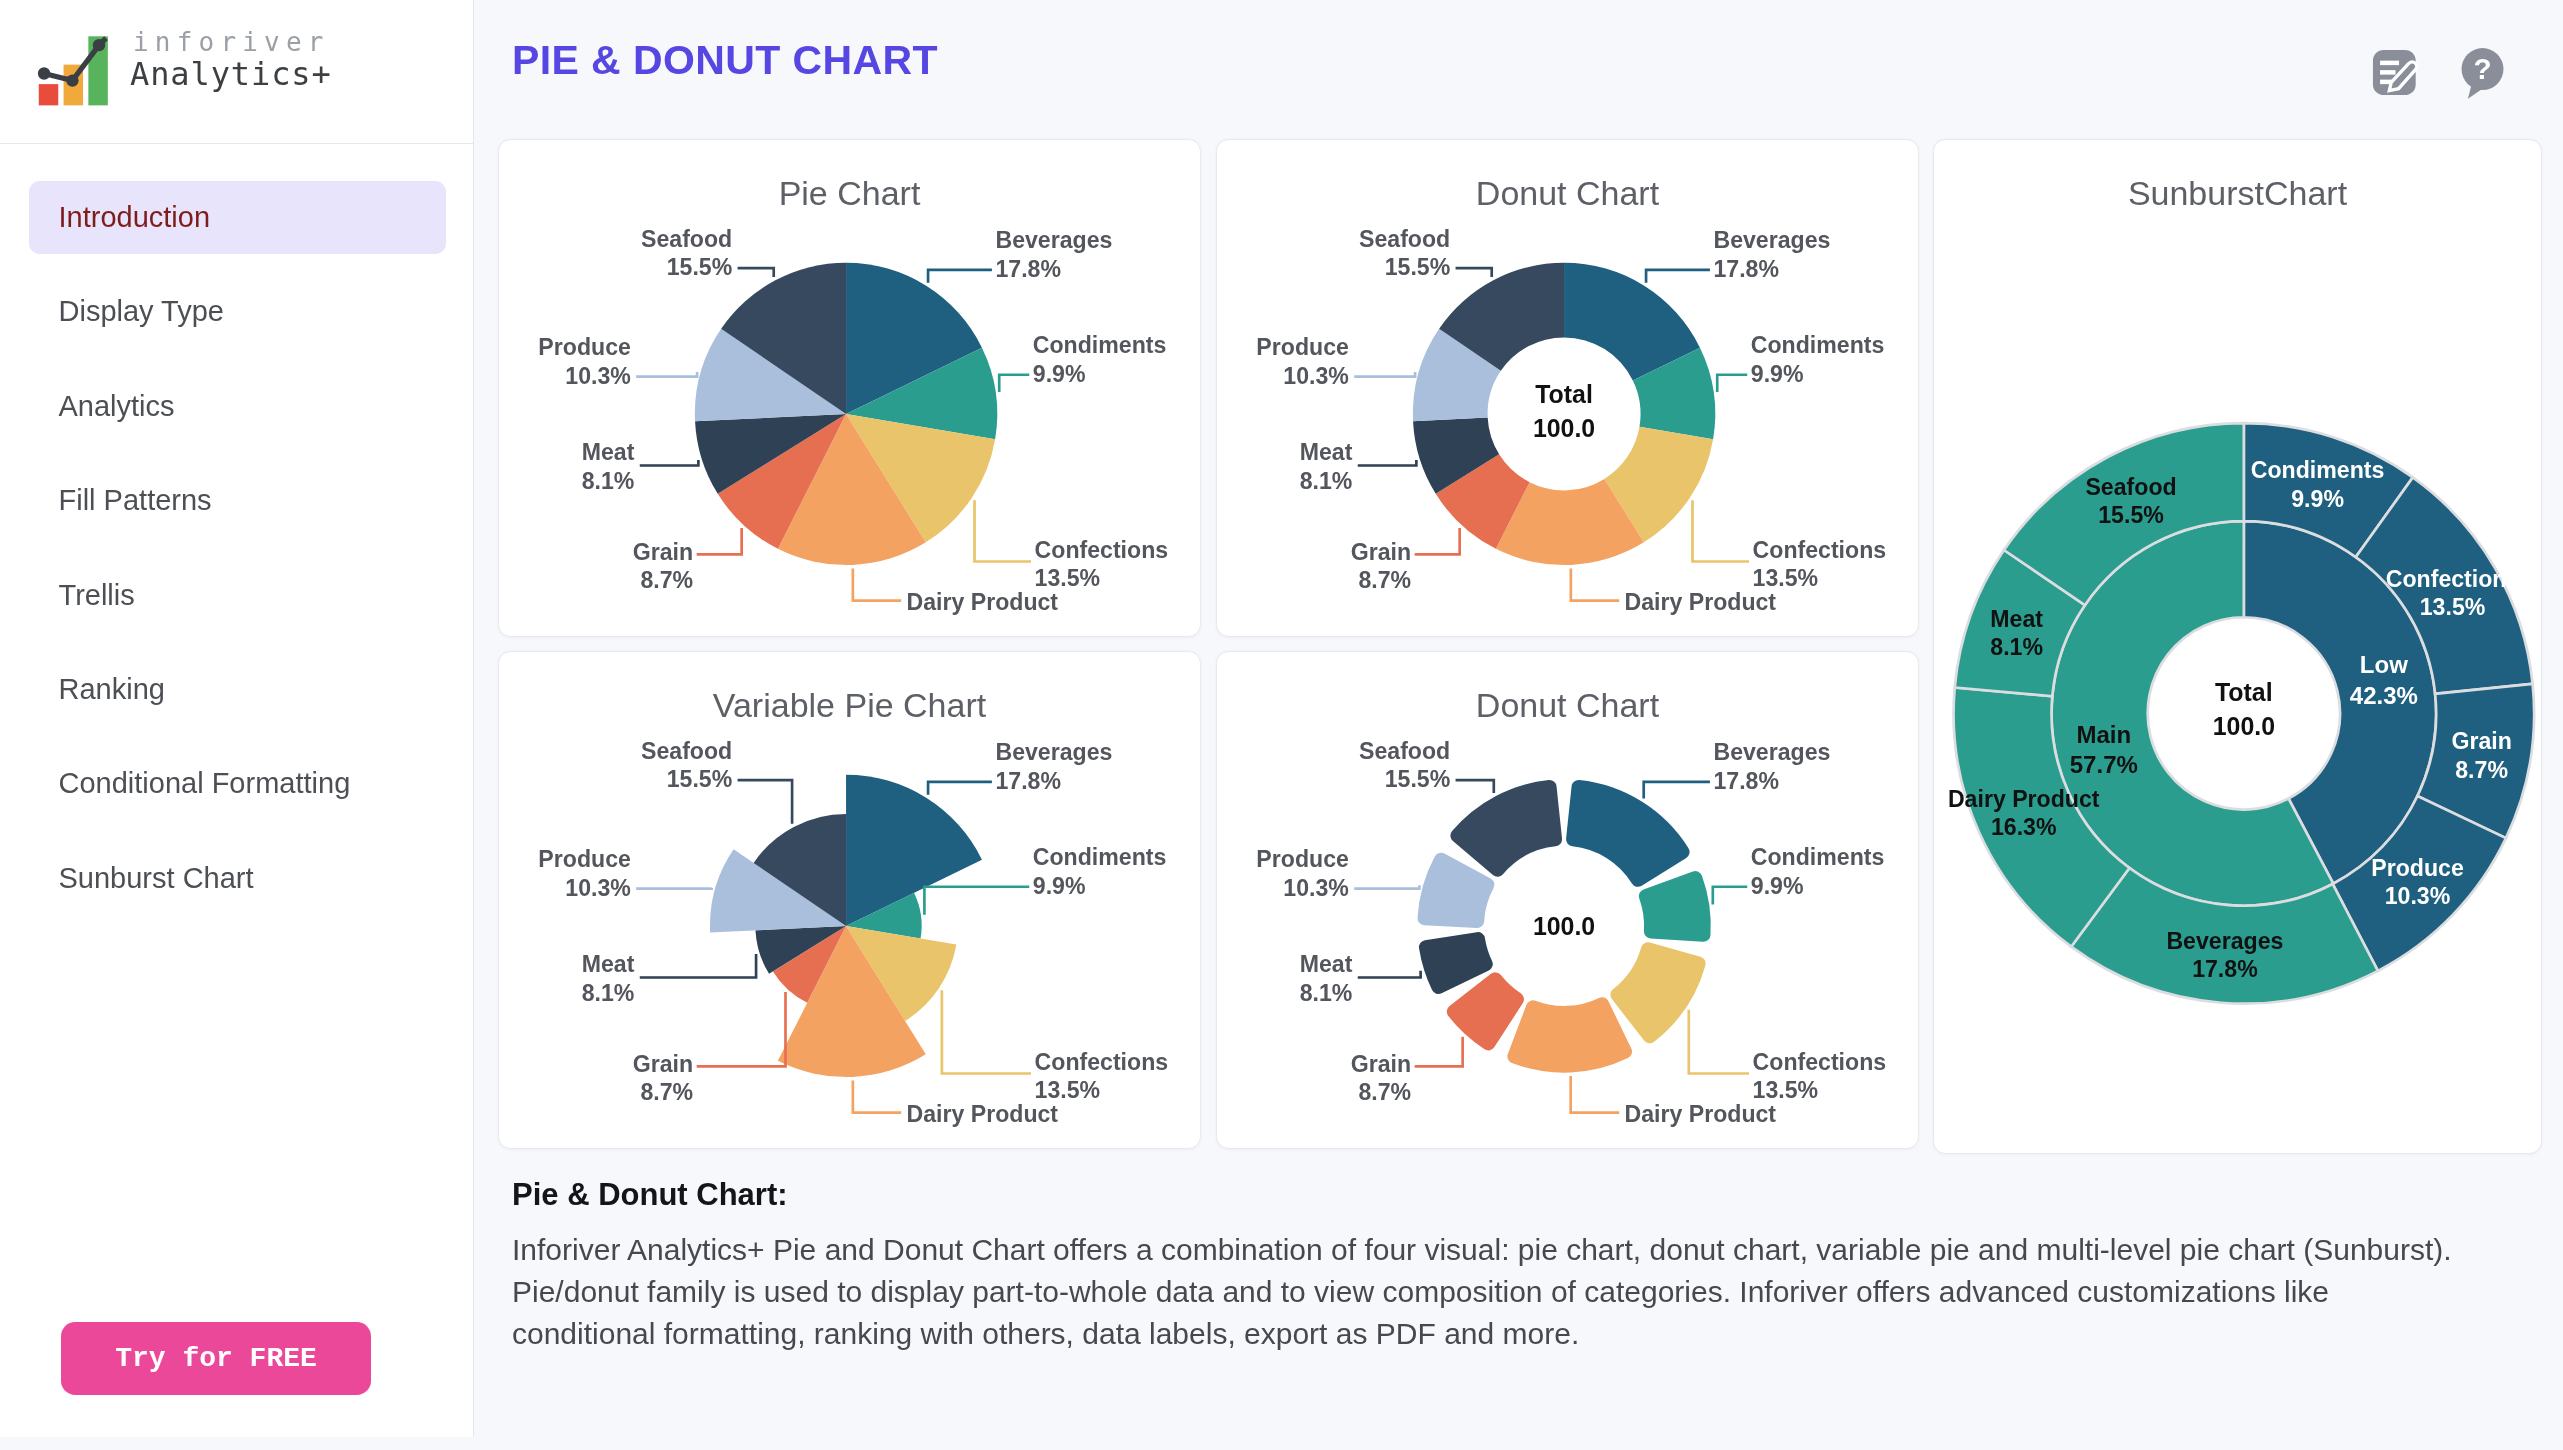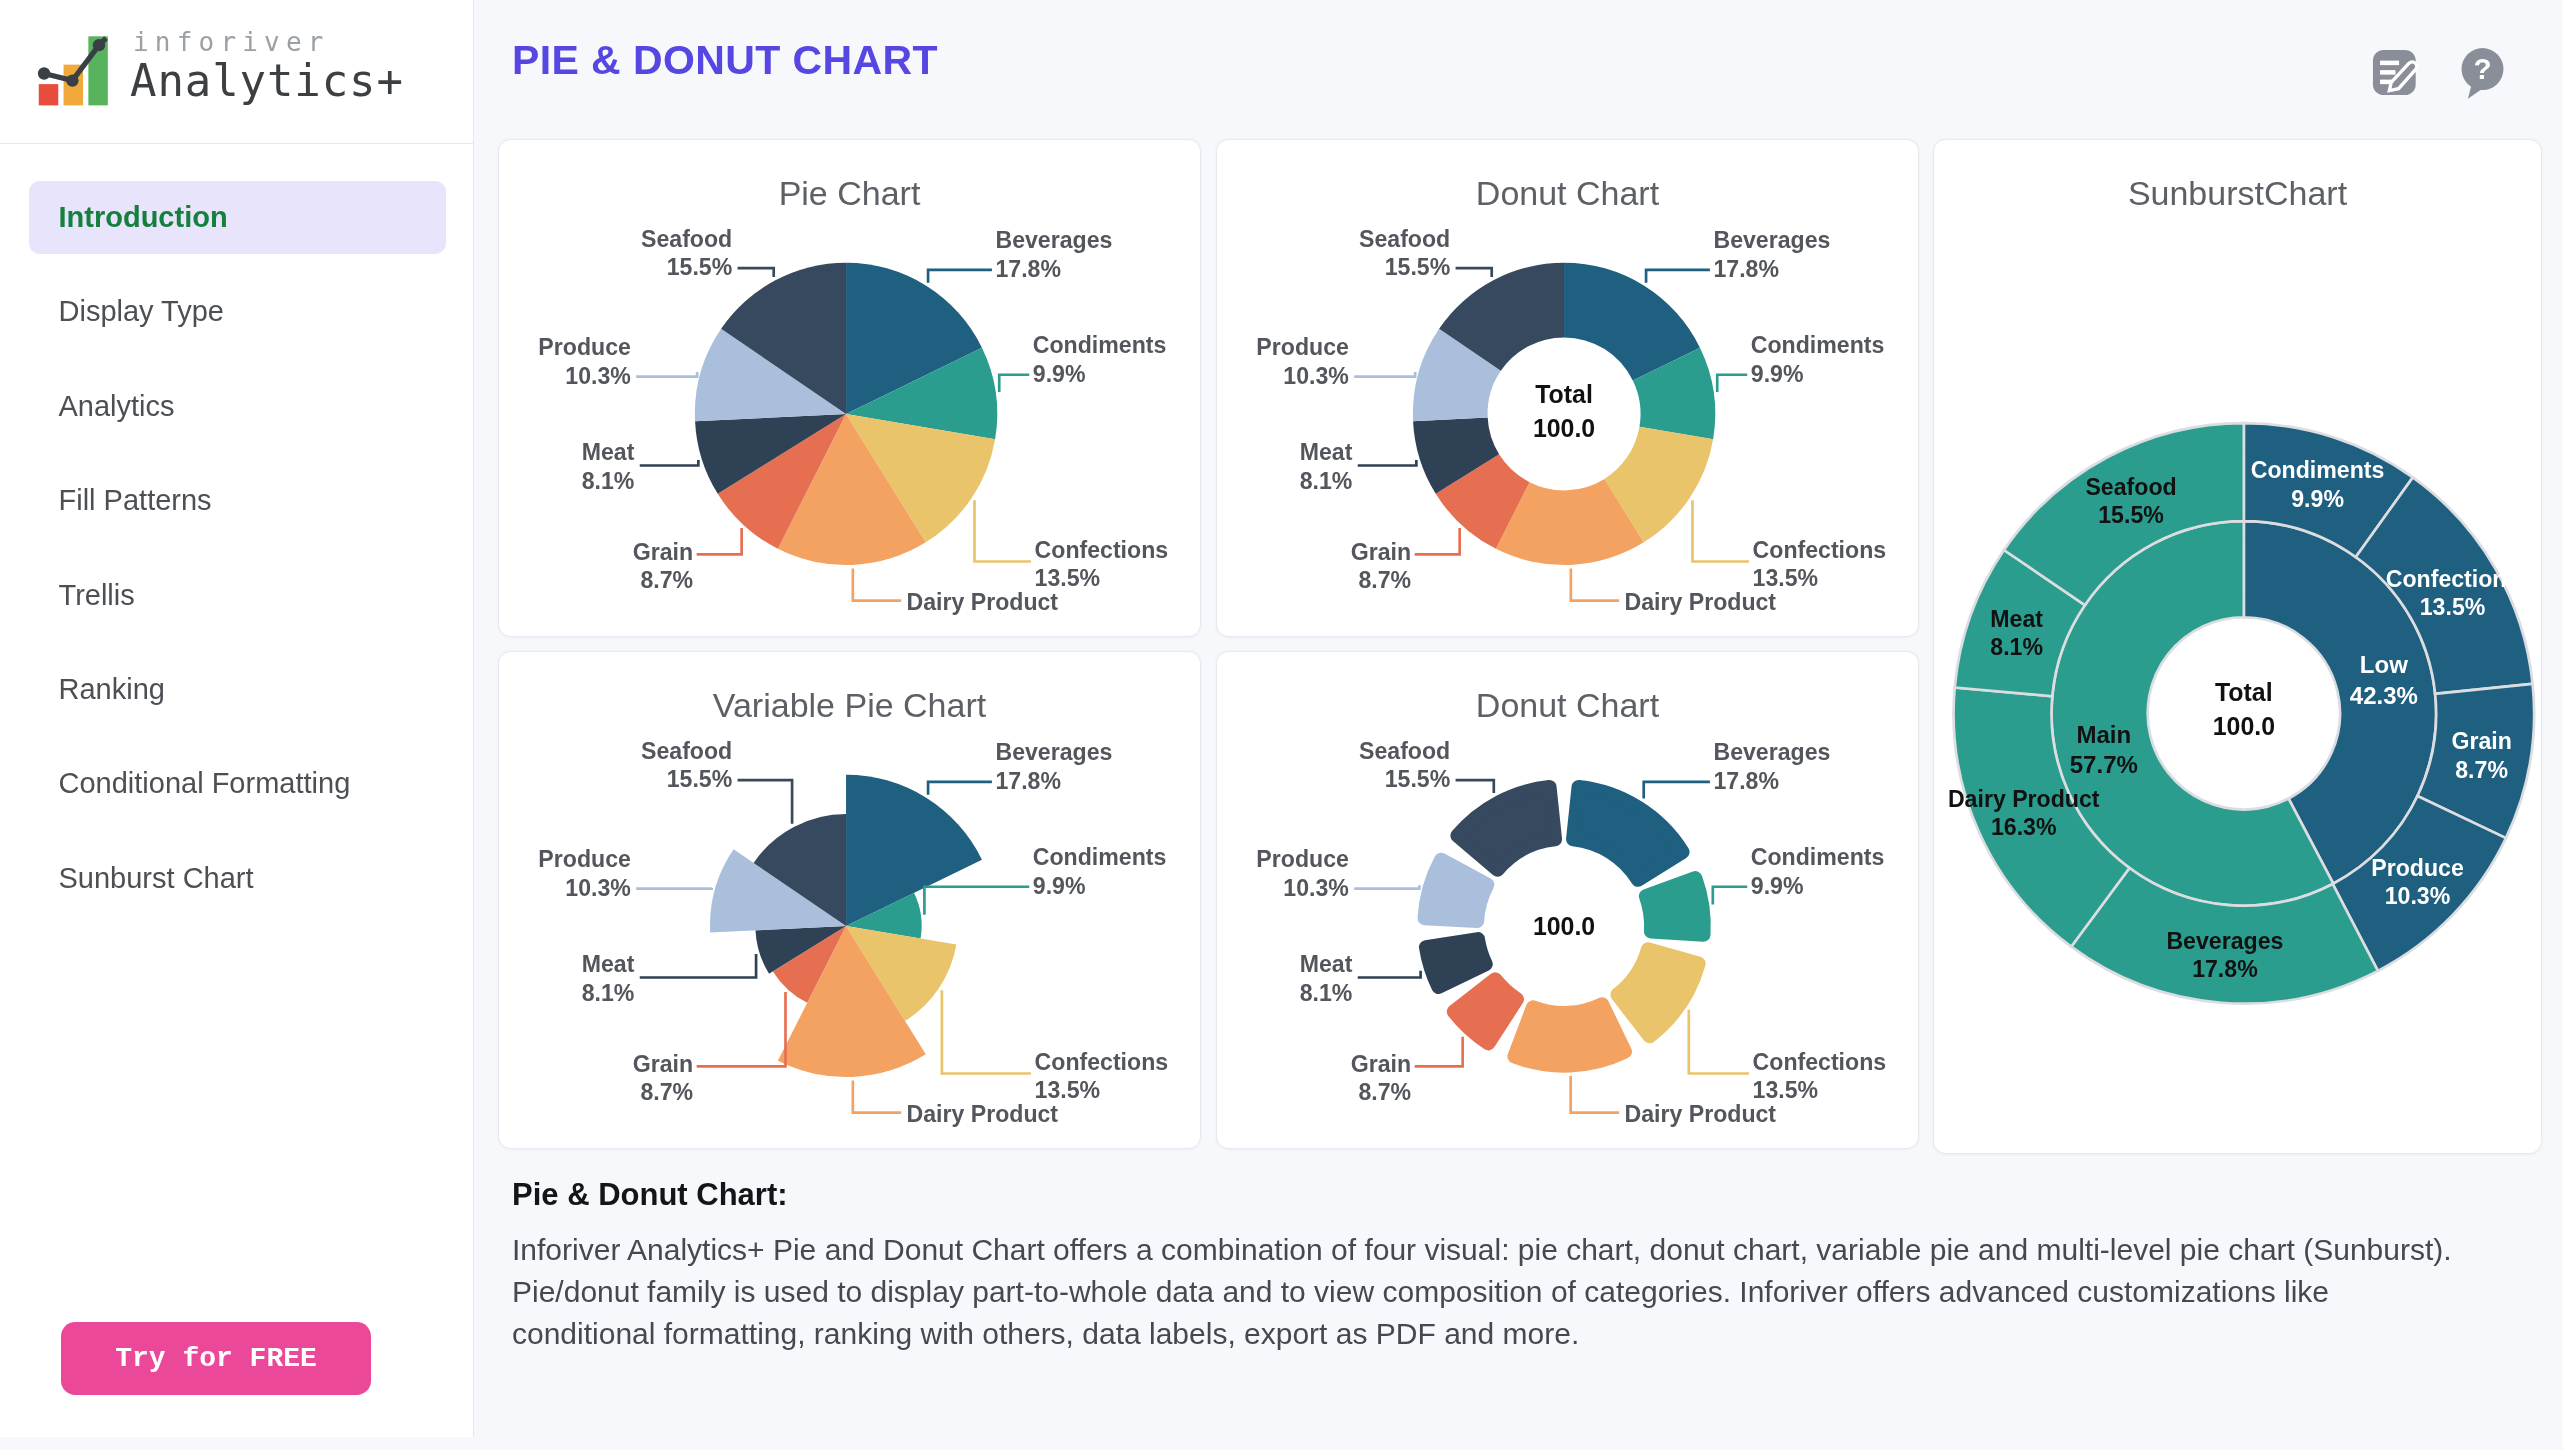--- a/index.html
+++ b/index.html
@@ -7,26 +7,26 @@
     font-family:"Liberation Sans", sans-serif; background:#f7f8fc; }
 
   
   .sidebar { position:absolute; left:0; top:0; width:474px; height:1437px;
     background:#ffffff; border-right:0.9px solid #e6e7ec; }
   .logo-block { position:relative; height:144px; border-bottom:0.9px solid #e8e8ec; }
   .logo-icon { position:absolute; left:37px; top:27px; }
   .logo-top { position:absolute; left:133px; top:27px; font-family:"DejaVu Sans Mono", monospace;
     font-size:26px; color:#9aa0a6; letter-spacing:6.2px; font-weight:500; }
   .logo-bottom { position:absolute; left:130px; top:55px; font-family:"DejaVu Sans Mono", monospace;
-    font-size:44px; color:#3c4043; letter-spacing:0.9px; font-weight:500; }
+    font-size:32px; color:#3c4043; letter-spacing:0.9px; font-weight:500; }
   .nav { position:absolute; left:0; top:144px; width:474px; padding-top:37px; }
   .nav-item { width:417px; margin:0 0 21.4px 28.5px; height:73px; line-height:73px;
     padding-left:30px; font-size:29px; color:#4c4f54; border-radius:10.7px; cursor:pointer;
     white-space:nowrap; }
-  .nav-item.active { background:#e7e4fb; color:#15803d; font-weight:bold; }
+  .nav-item.active { background:#e7e4fb; color:#7f1d1d; font-weight:normal; }
   .cta { position:absolute; left:61px; top:1322px; width:310px; height:73px;
     background:#ec4899; color:#ffffff; font-size:28px; font-weight:bold;
     border:none; border-radius:14.2px; cursor:pointer;font-family:Liberation Mono, monospace; }
 
   
   .page-title { position:absolute; left:512px; top:37px; font-size:41px; font-weight:bold;
     color:#5747e2; letter-spacing:0.4px;text-align:center; }
   .hdr-icon { position:absolute; top:44px; cursor:pointer; }
   .hdr-icon.edit { left:2367px; }
   .hdr-icon.help { left:2455px; }

